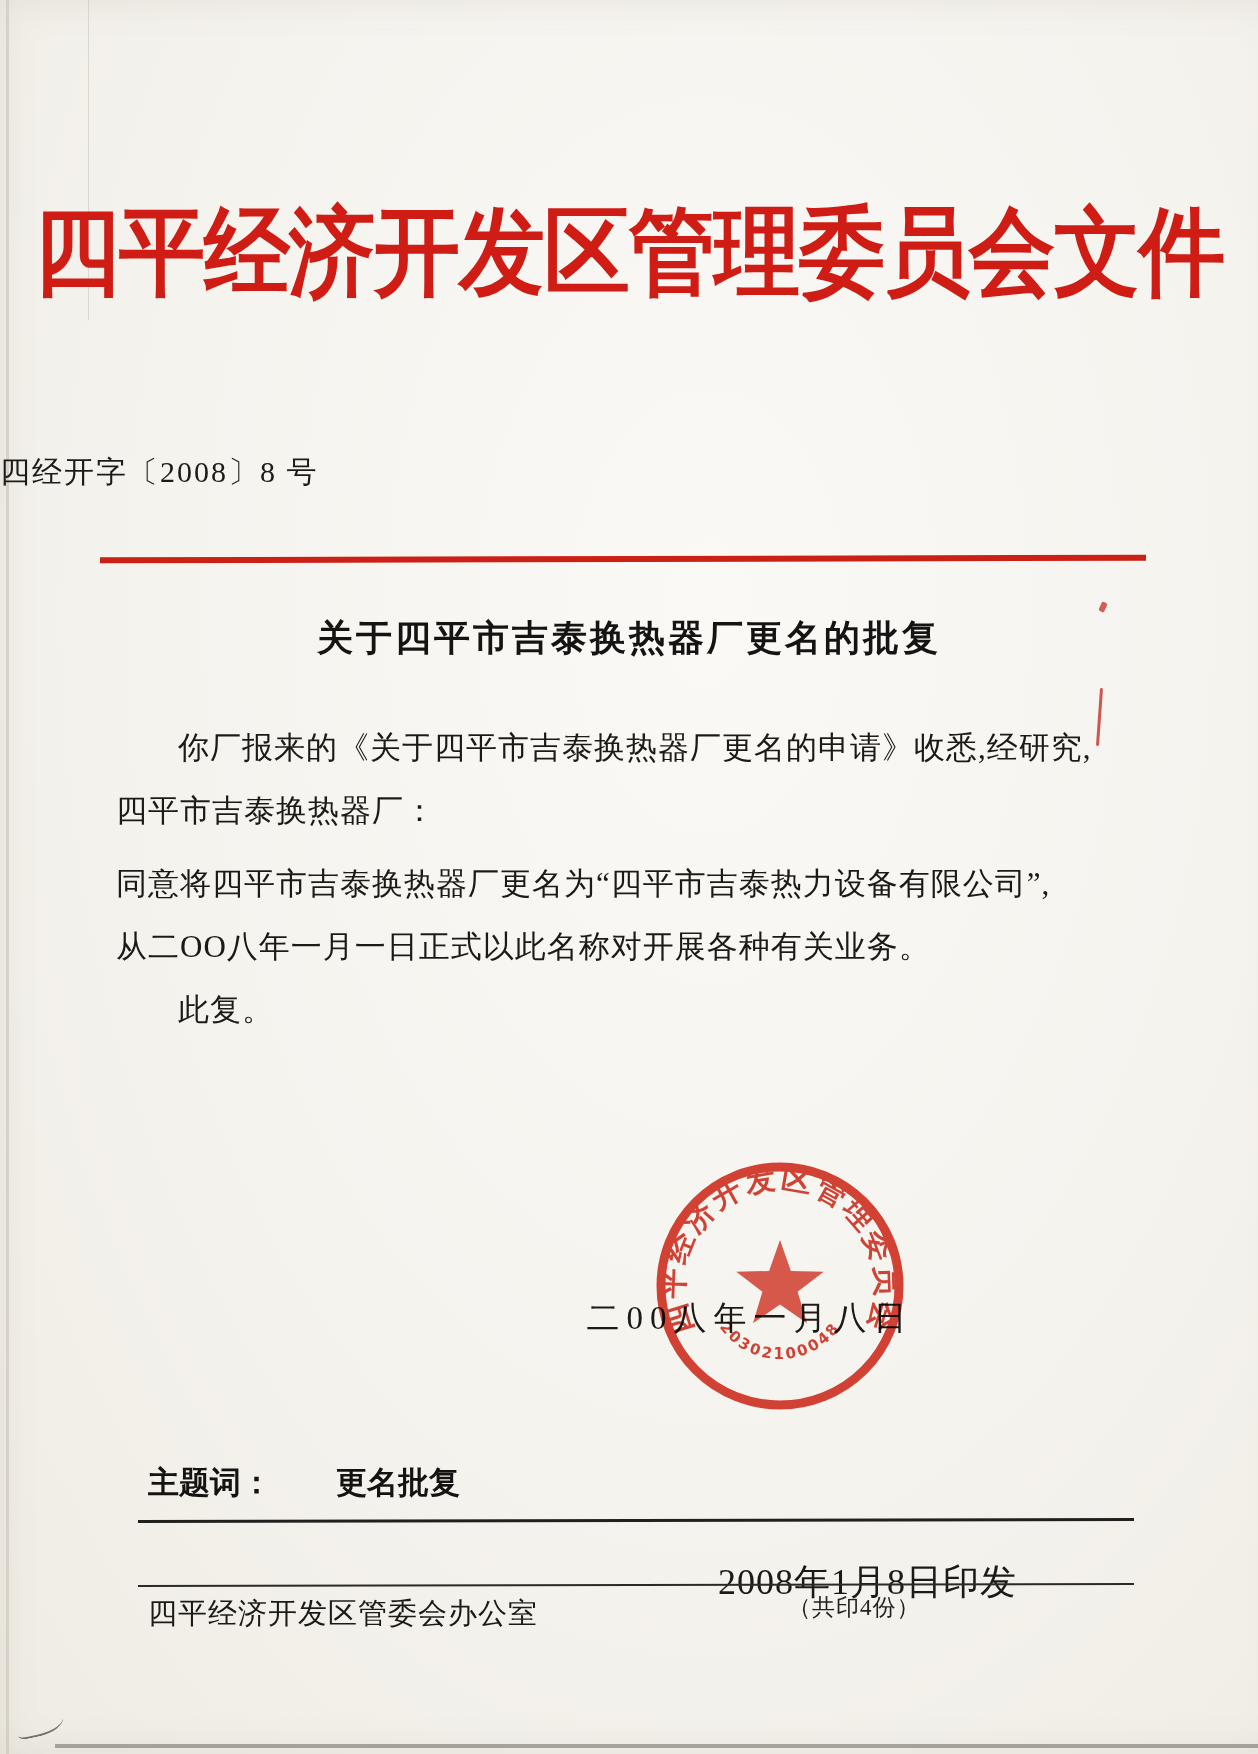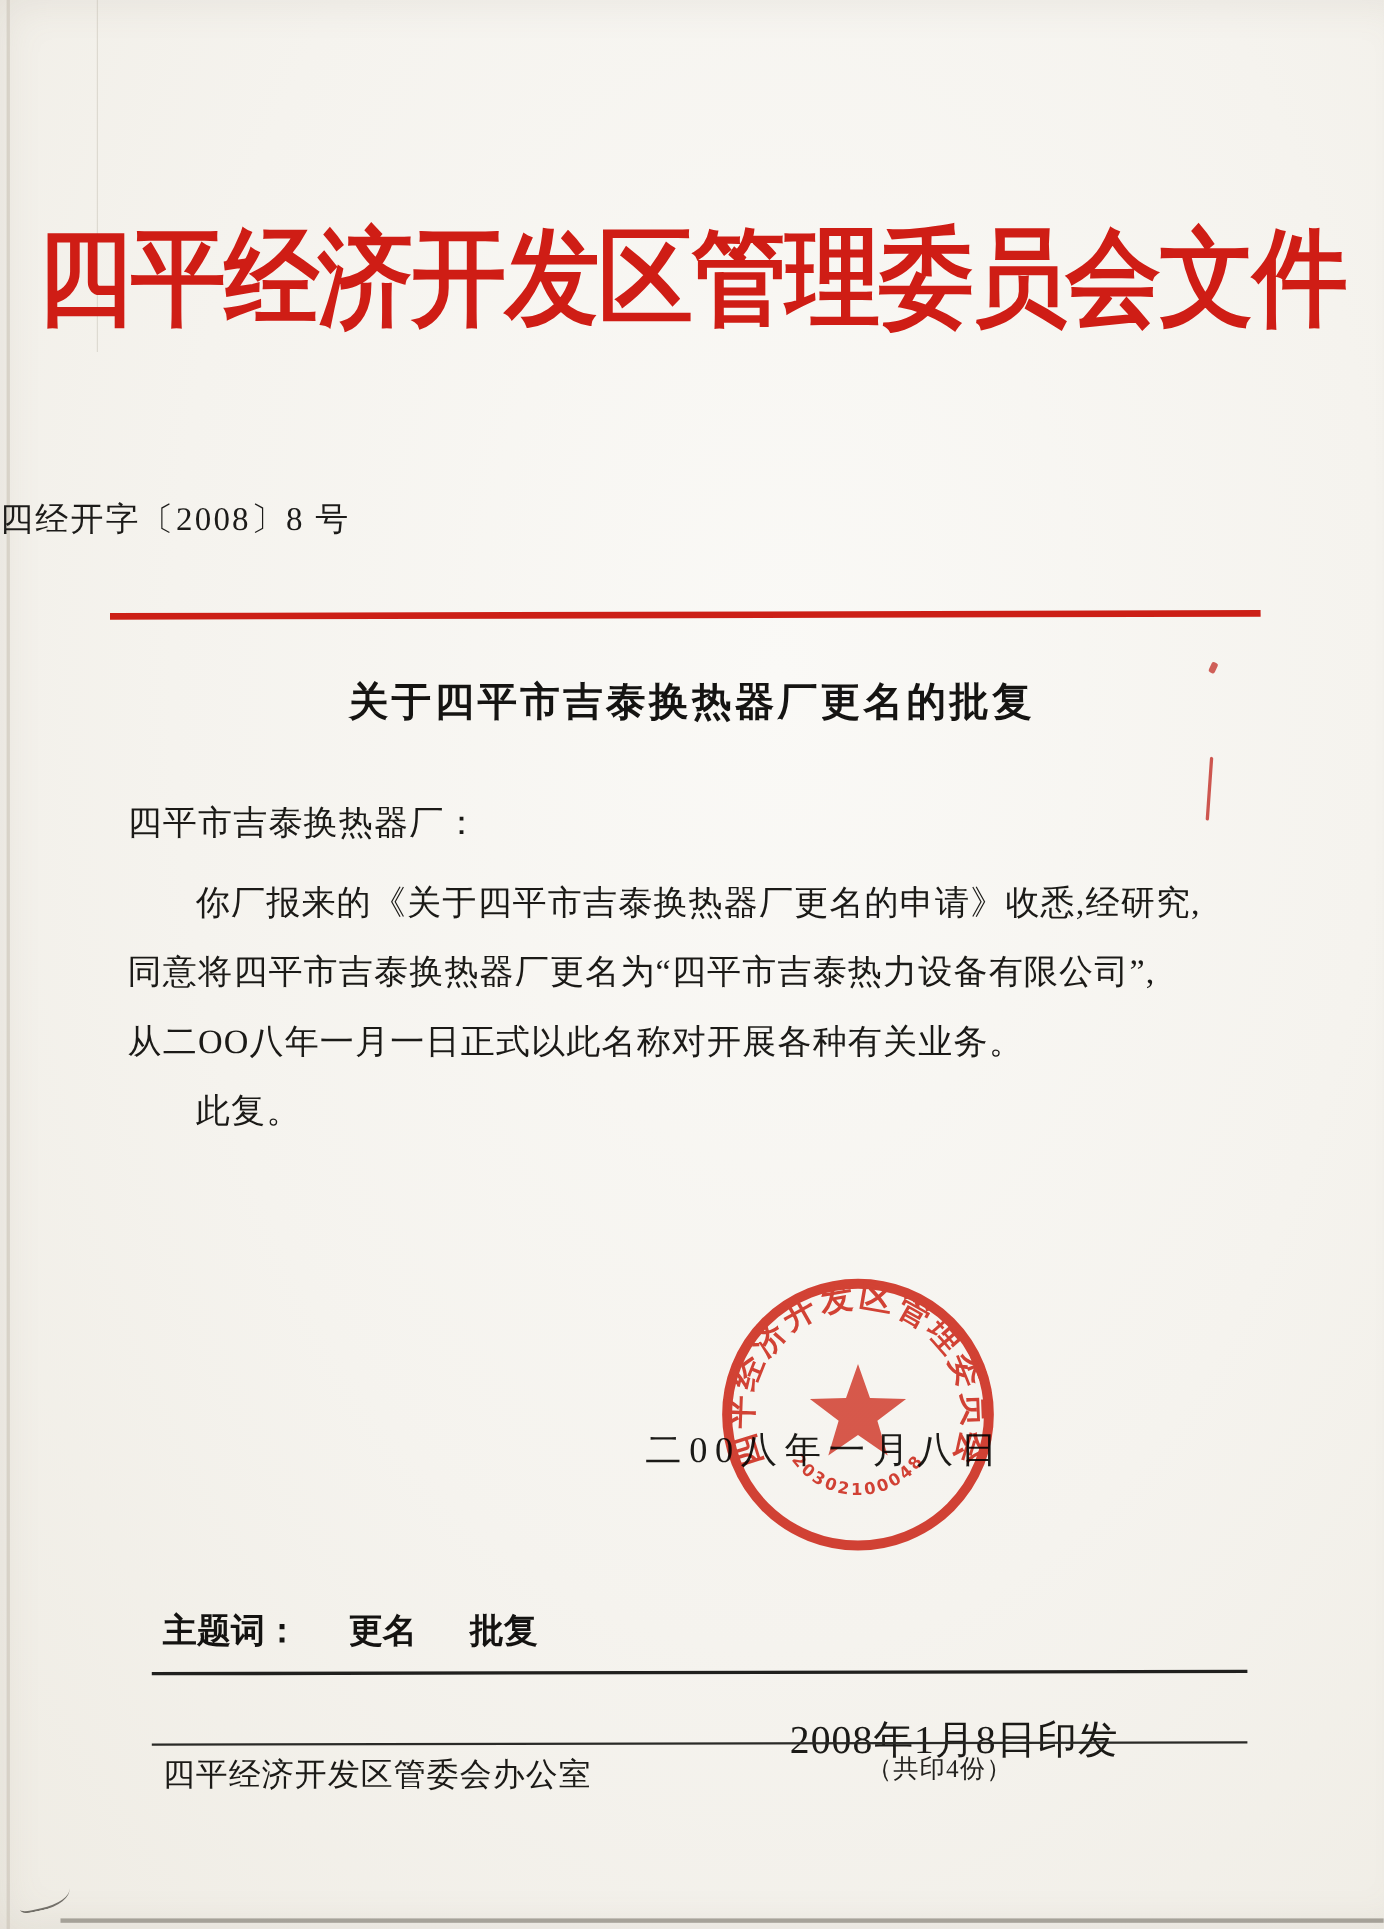--- a/index.html
+++ b/index.html
@@ -64,22 +64,22 @@
     position:absolute;left:650px;top:1156px;width:260px;height:260px;
     z-index:2;opacity:.92;mix-blend-mode:multiply;
   }
 
   .kw-row{
     position:absolute;left:148px;top:1462px;width:900px;
     font-family:"Liberation Sans","DejaVu Sans",sans-serif;
     font-weight:bold;font-size:31px;color:#141311;
     display:flex;align-items:baseline;
   }
-  .kw-row .kw{margin-left:48px;}
-  .kw-row .kw.first{margin-left:45px;font-family:Liberation Mono, monospace;}
+  .kw-row .kw{}
+  .kw-row .kw.first{margin-left:64px;font-family:Liberation Mono, monospace;}
 
   .hr1{position:absolute;left:138px;top:1519px;width:996px;height:3px;background:#20201e;transform:rotate(-0.12deg);}
   .hr2{position:absolute;left:138px;top:1584px;width:996px;height:2px;background:#2a2a27;transform:rotate(-0.12deg);}
 
   .office{
     position:absolute;left:148px;top:1594px;font-size:29px;color:#1b1a17;letter-spacing:1px;
     font-family:"Liberation Serif","DejaVu Serif",serif;white-space:nowrap;
   }
   .print-date{
     position:absolute;left:718px;top:1558px;font-size:36px;color:#1b1a17;letter-spacing:1px;white-space:nowrap;
@@ -102,22 +102,22 @@
 
   <div class="header-title">四平经济开发区管理委员会文件</div>
 
   <div class="doc-number">四经开字〔2008〕8 号</div>
 
   <div class="red-rule"></div>
 
   <div class="subject-title">关于四平市吉泰换热器厂更名的批复</div>
 
   <div class="body-block">
+    <div class="body-line indent">你厂报来的《关于四平市吉泰换热器厂更名的申请》收悉,经研究,</div>
     <div class="body-line salutation">四平市吉泰换热器厂：</div>
-    <div class="body-line indent">你厂报来的《关于四平市吉泰换热器厂更名的申请》收悉,经研究,</div>
     <div class="body-line">同意将四平市吉泰换热器厂更名为“四平市吉泰热力设备有限公司”,</div>
     <div class="body-line">从二OO八年一月一日正式以此名称对开展各种有关业务。</div>
     <div class="body-line indent">此复。</div>
   </div>
 
   <div class="date-line">二00八年一月八日</div>
 
   <svg class="seal" viewBox="0 0 260 260" xmlns="http://www.w3.org/2000/svg">
     <defs>
       <path id="arcTop" d="M 59 196 A 97 97 0 1 1 201 196" fill="none"></path>

